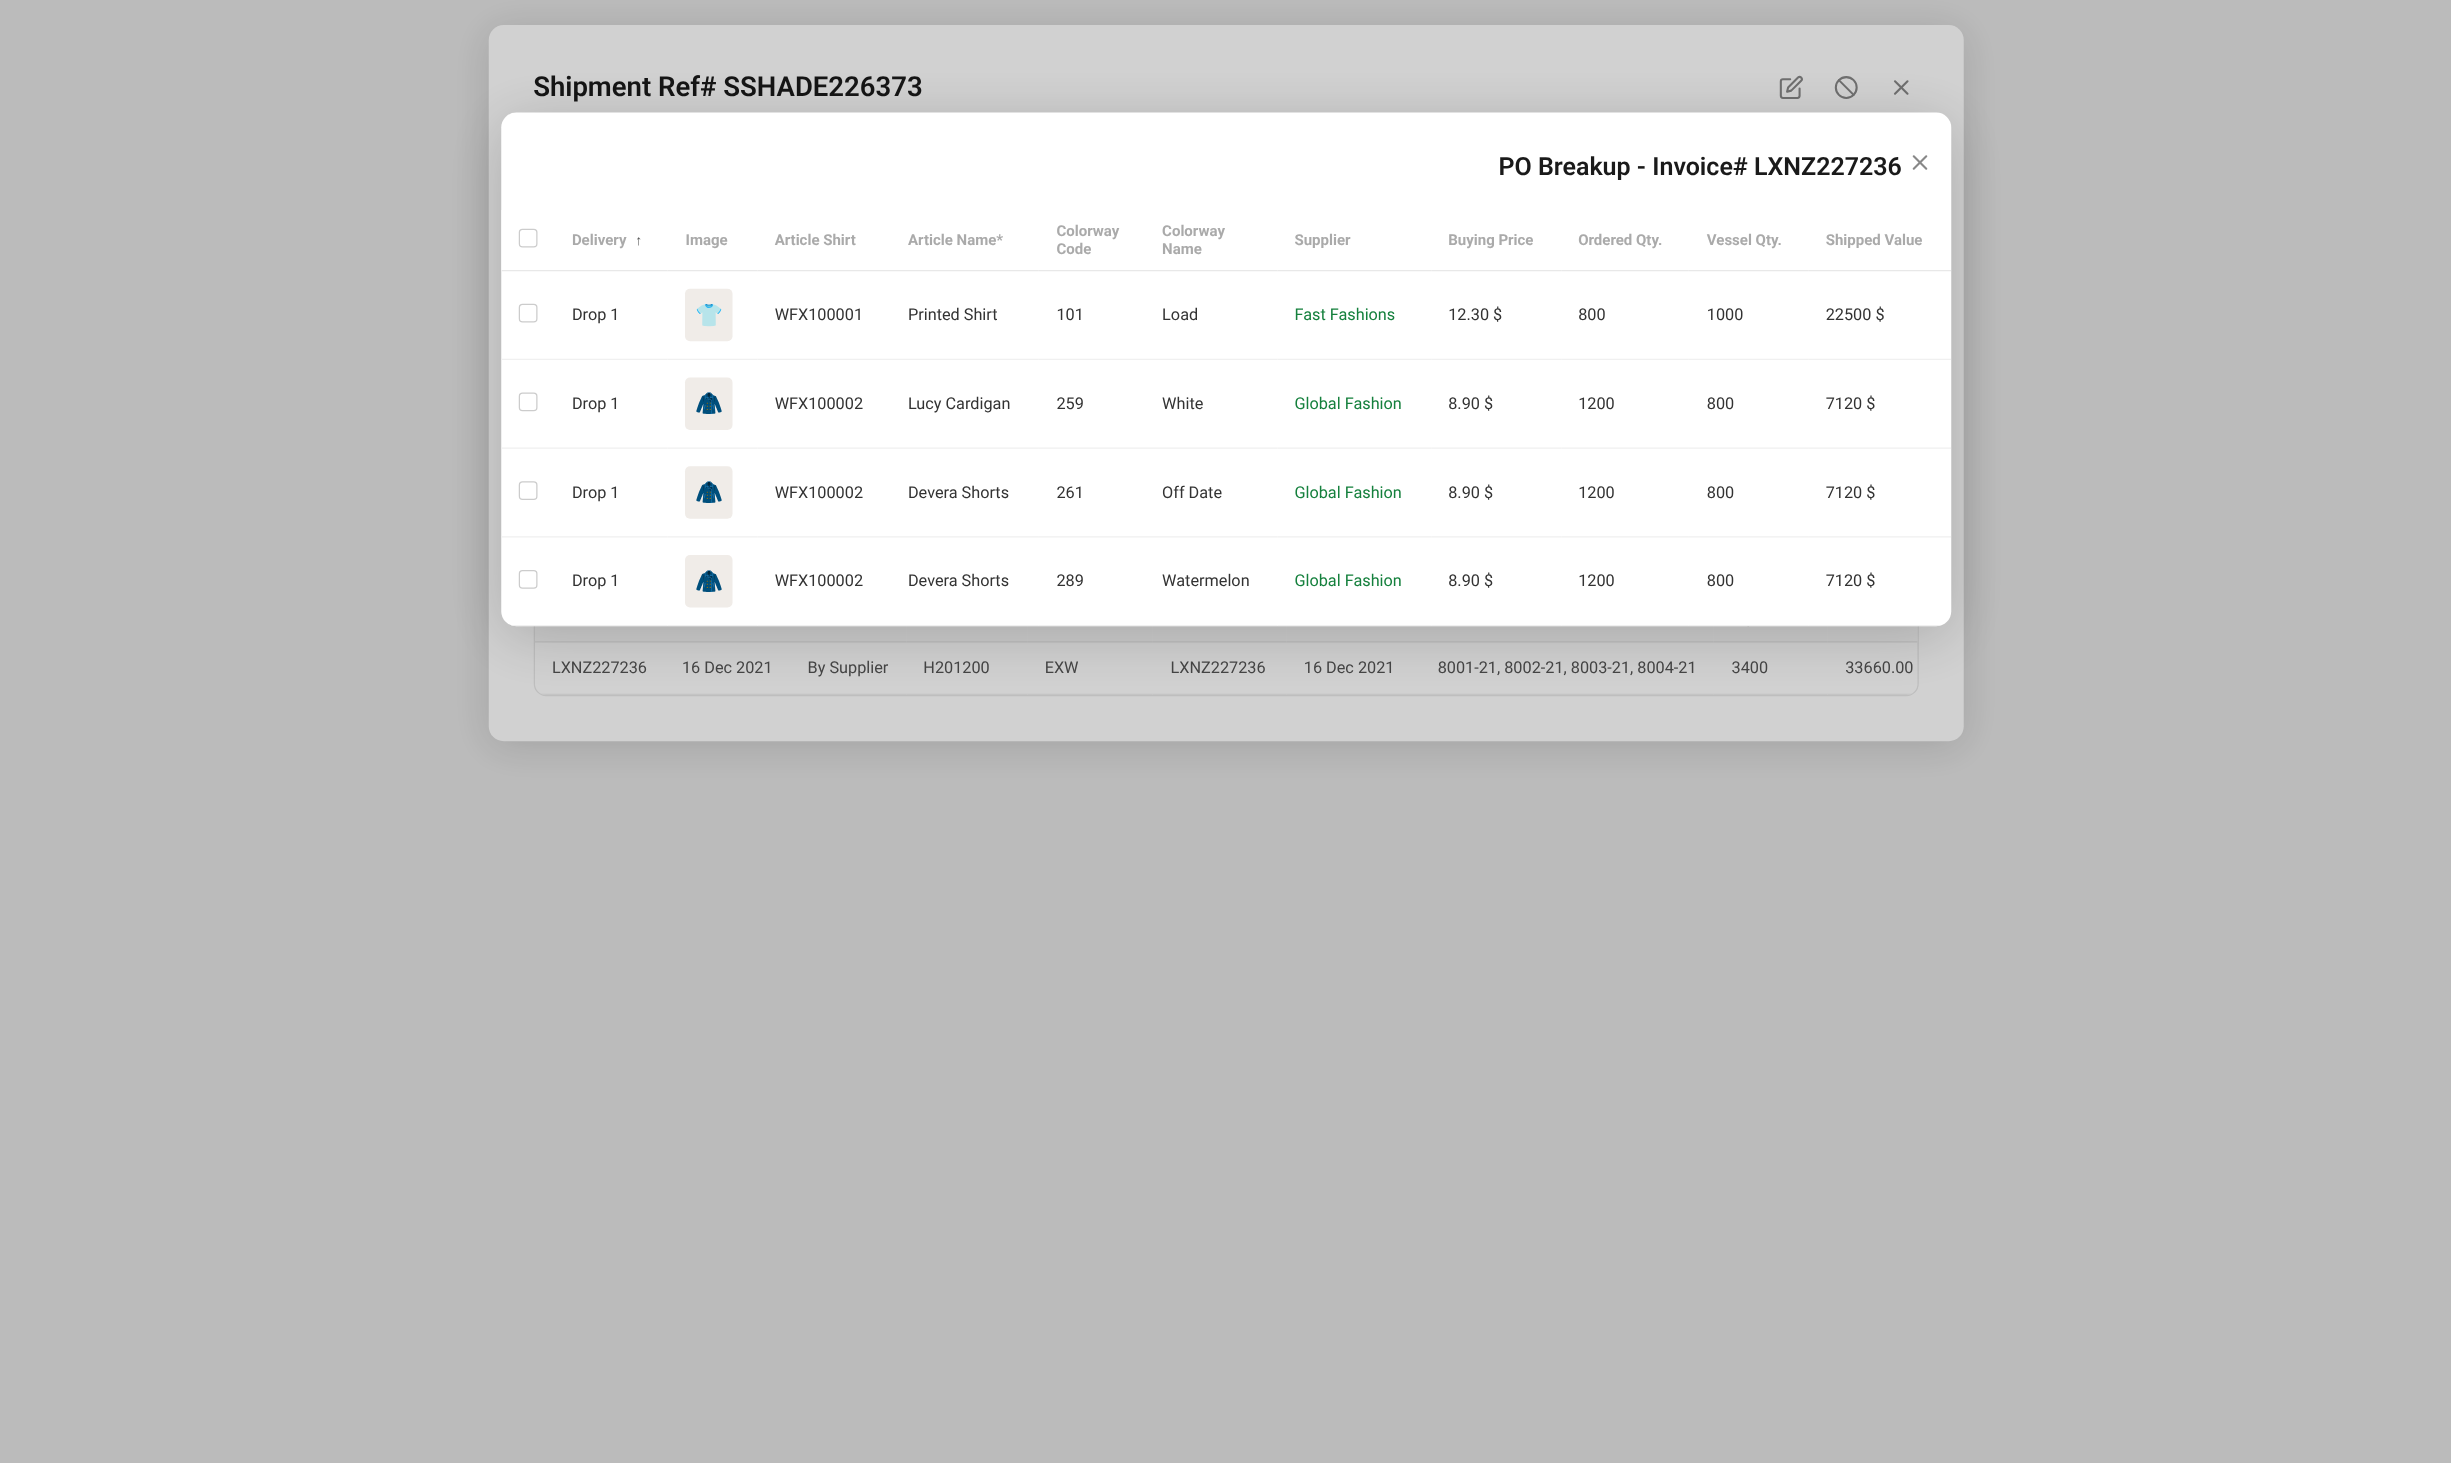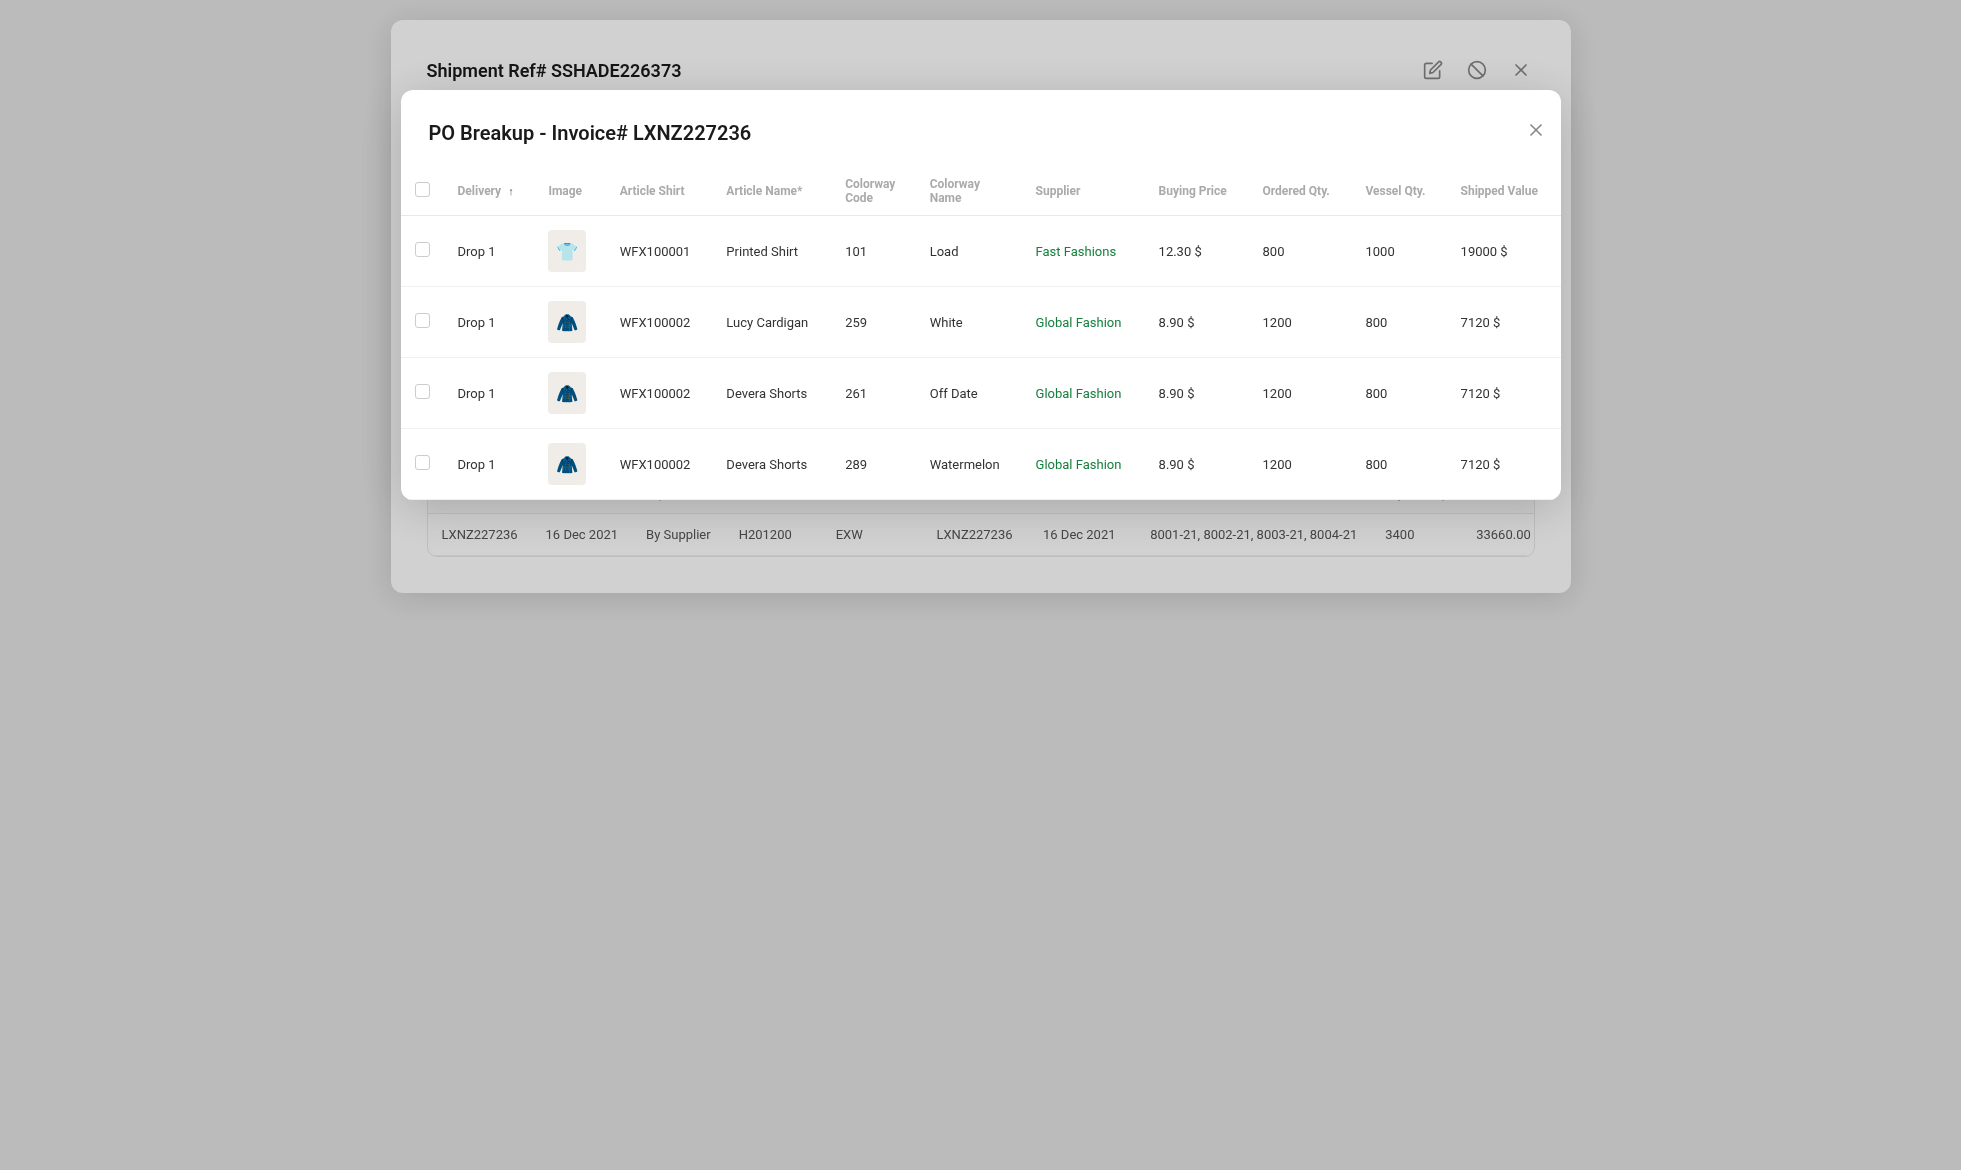--- a/index.html
+++ b/index.html
@@ -26,21 +26,21 @@
     }
 
     .main-modal-header {
       display: flex;
       align-items: center;
       justify-content: space-between;
       margin-bottom: 30px;
     }
 
     .main-modal-title {
-      font-size: 18px;
+      font-size: 22px;
       font-weight: 600;
       color: #1a1a1a;
     }
 
     .main-modal-actions {
       display: flex;
       gap: 16px;
       align-items: center;
     }
 
@@ -146,21 +146,21 @@
       width: 1160px;
       min-height: 380px;
       box-shadow: 0 8px 48px rgba(0,0,0,0.18);
       padding: 0;
       overflow: hidden;
     }
 
     .po-modal-header {
       display: flex;
       align-items: center;
-      justify-content: space-between;
+      justify-content: flex-end;
       padding: 26px 11px 0 28px;
     }
 
     .po-modal-title {
       font-size: 20px;
       font-weight: 600;
       color: #1a1a1a;
     }
 
     .po-close-btn {
@@ -462,21 +462,21 @@
         <div class="img-placeholder">👕</div>
       </td>
       <td>WFX100001</td>
       <td>Printed Shirt</td>
       <td>101</td>
       <td>Load</td>
       <td><span class="supplier-bold">Fast Fashions</span></td>
       <td>12.30 $</td>
       <td>800</td>
       <td>1000</td>
-      <td>19000 $</td>
+      <td>22500 $</td>
     </tr>
             <tr>
       <td class="checkbox-cell">
         <span class="cb"></span>
       </td>
       <td>Drop 1</td>
       <td>
         <div class="img-placeholder">🧥</div>
       </td>
       <td>WFX100002</td>

